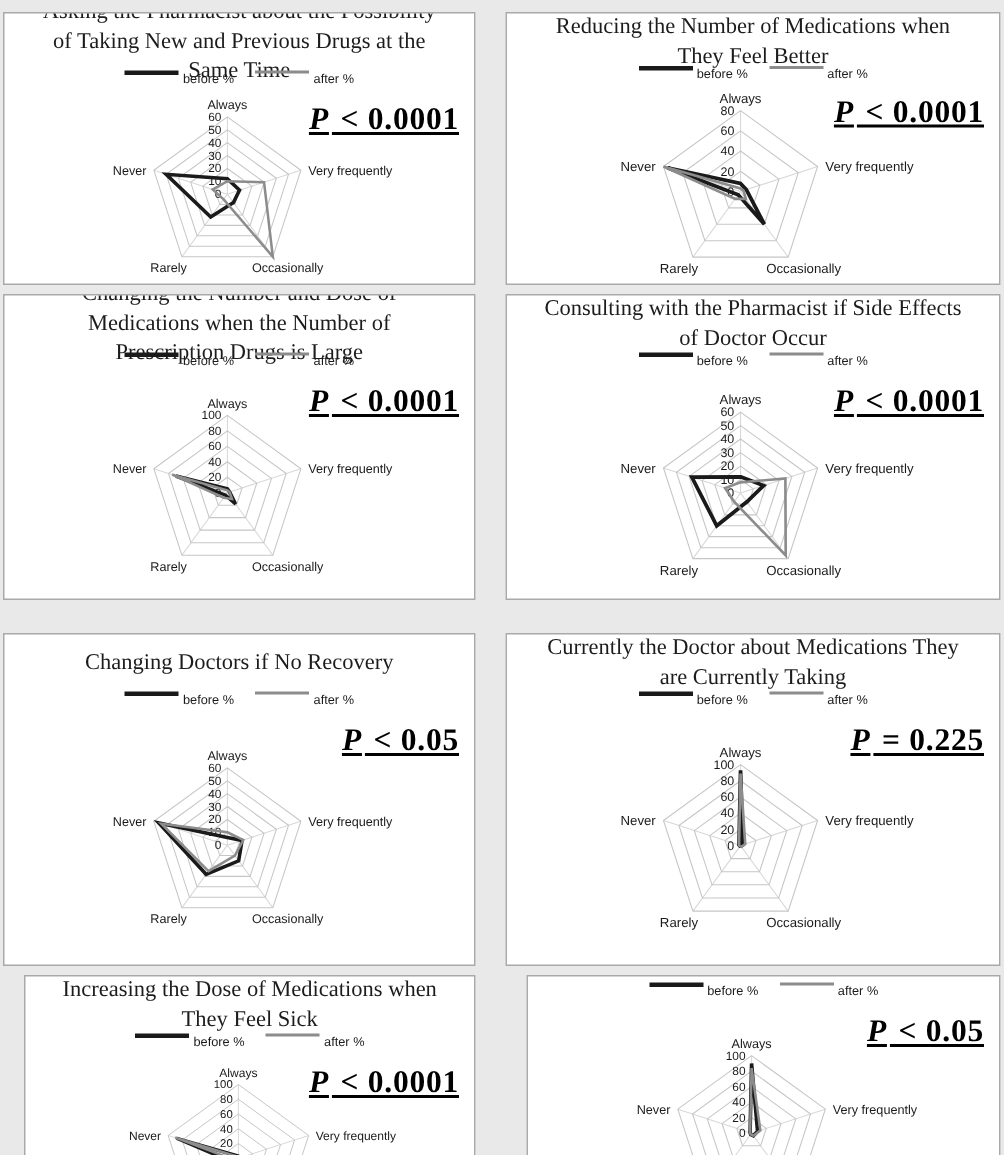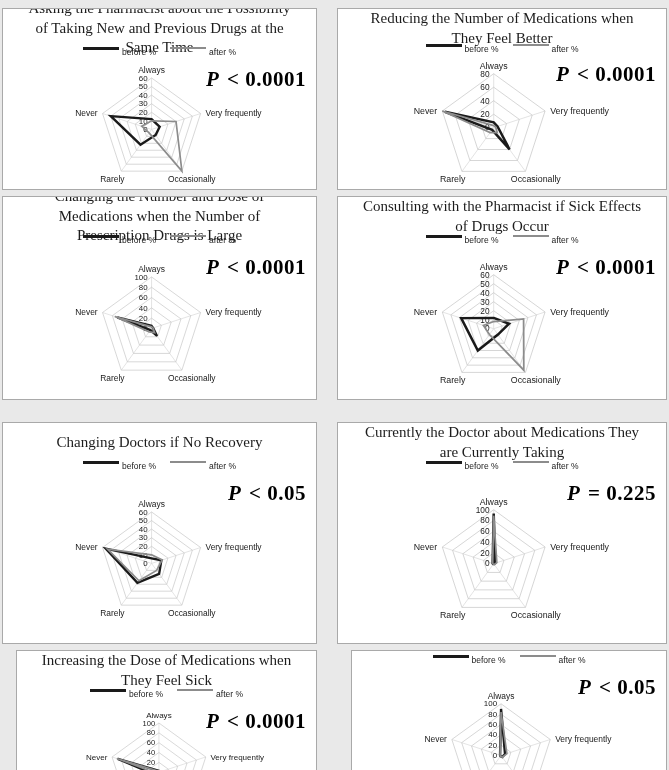--- a/index.html
+++ b/index.html
@@ -40,20 +40,21 @@
   .swatch.before{border-top:3px solid #1a1a1a;}
   .swatch.after{border-top:2px solid #8c8c8c;}
   .legend-label{font-size:8.5px;color:#1a1a1a;}
   .chartwrap{position:relative;flex:1;}
   .radar{display:block;width:100%;height:100%;}
   .pval{
     position:absolute;top:8px;right:10px;
     font-family:"Liberation Serif",serif;
     font-weight:700;font-size:21px;color:#000;
     letter-spacing:0.5px;
+    text-decoration:underline;
   }
   .pval::first-letter{font-style:italic;padding-right:2px;}
 </style>
 </head>
 <body>
 
 <div class="figure">
 
   <div class="row r1">
     <section class="panel">
@@ -176,21 +177,21 @@
             <text x="190.5648331192086" y="123.56888370749726" text-anchor="middle" font-size="8.5" fill="#1a1a1a">Occasionally</text>
             <text x="110.4351668807914" y="123.56888370749726" text-anchor="middle" font-size="8.5" fill="#1a1a1a">Rarely</text>
             <text x="95.54506115265201" y="57.93111629250272" text-anchor="end" font-size="8.5" fill="#1a1a1a">Never</text>
             <polygon points="150.0,68.4 151.5,70.5 155.5,78.6 148.8,72.7 115.4,59.8" fill="none" stroke="#1a1a1a" stroke-width="2.4" stroke-linejoin="miter"></polygon>
             <polygon points="150.0,69.4 151.5,70.5 153.1,75.2 147.6,74.4 112.9,58.9" fill="none" stroke="#8c8c8c" stroke-width="1.7" stroke-linejoin="miter"></polygon>
           </svg>
         <div class="pval">P &lt; 0.0001</div>
       </div>
     </section>
     <section class="panel">
-      <h3 class="title">Consulting with the Pharmacist if Sick Effects of Drugs Occur</h3>
+      <h3 class="title">Consulting with the Pharmacist if Side Effects of Doctor Occur</h3>
       <div class="legend">
         <span class="legend-item">
             <span class="swatch before"></span>
             <span class="legend-label">before %</span>
           </span>
         <span class="legend-item">
             <span class="swatch after"></span>
             <span class="legend-label">after %</span>
           </span>
       </div>

